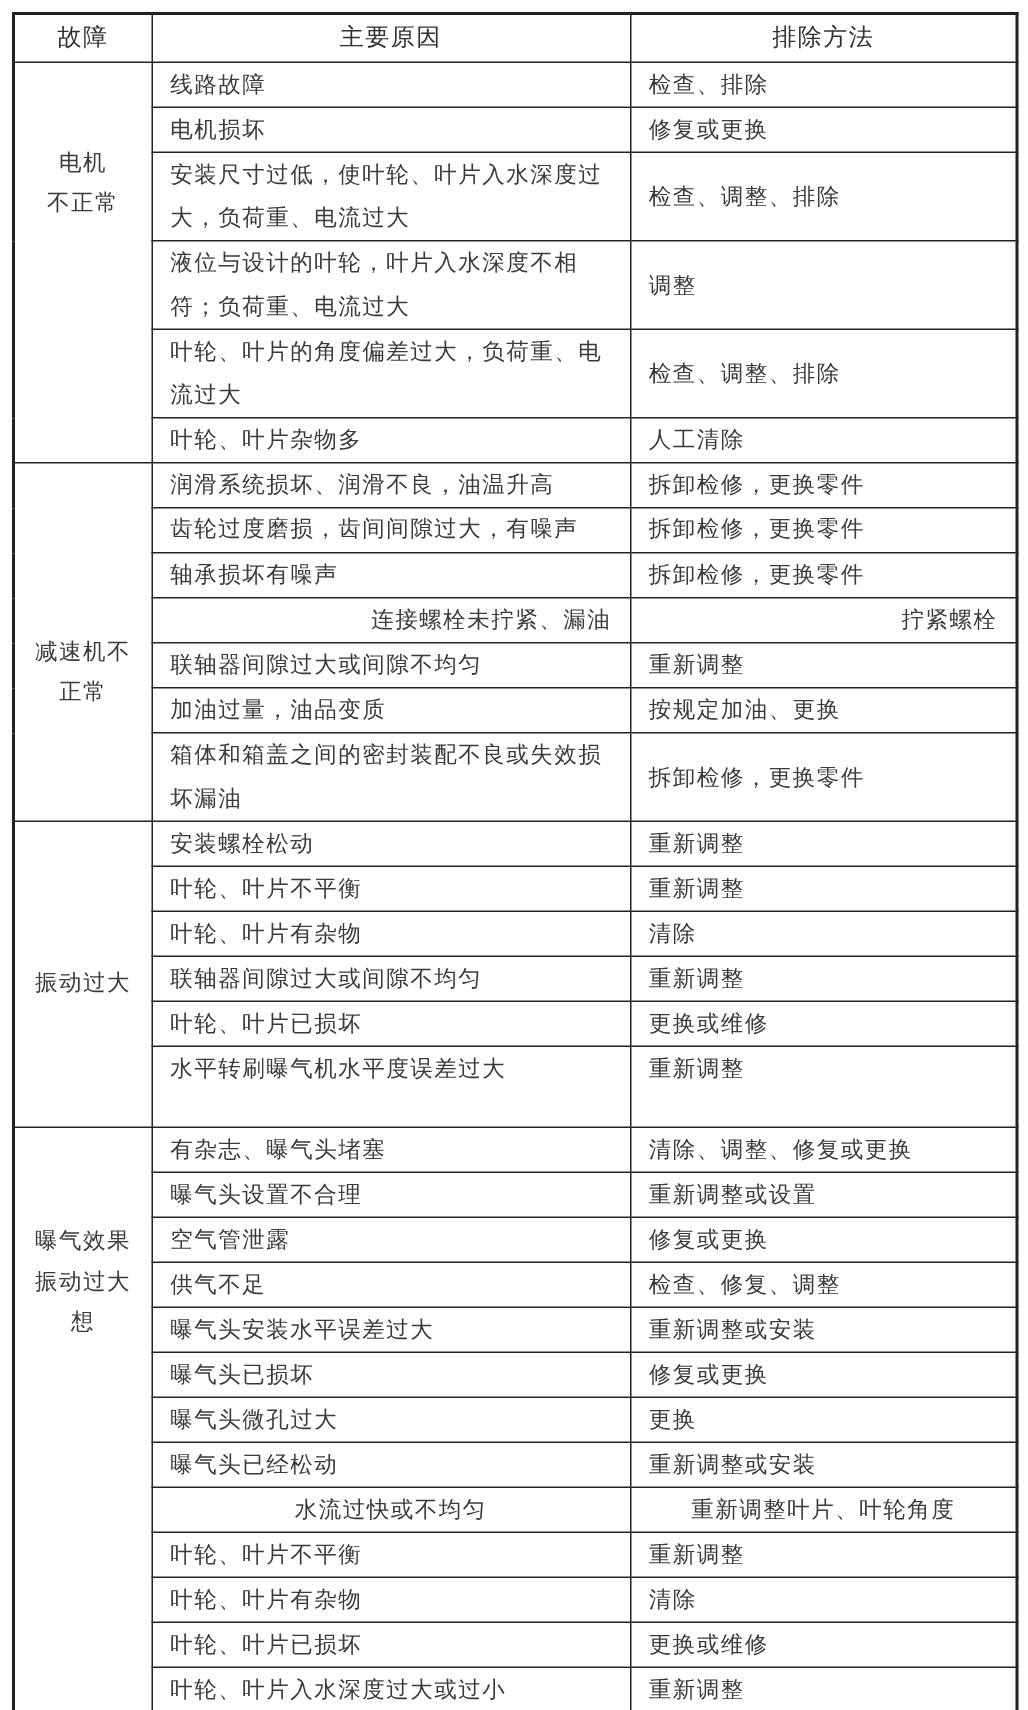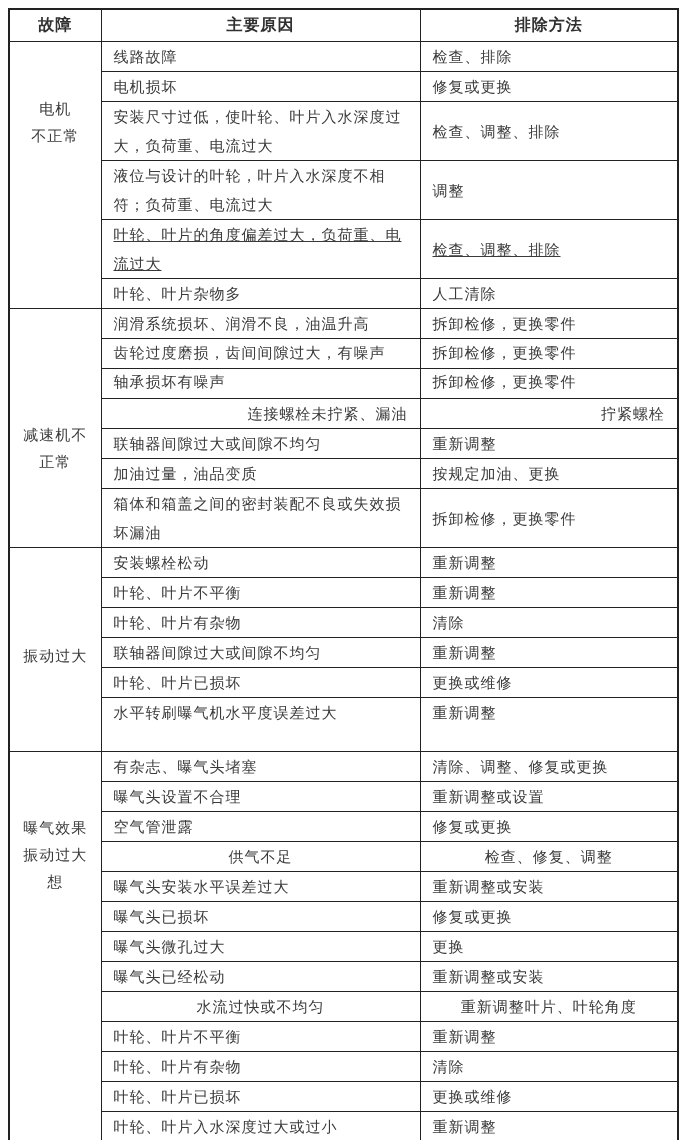--- a/index.html
+++ b/index.html
@@ -24,21 +24,21 @@
   col.col-fault  { width: 92px; }
   col.col-cause  { width: 319px; }
   col.col-remedy { width: 258px; }
   th, td {
     border: 1px solid #222222;
     overflow-wrap: break-word;
   }
   th {
     height: 29px;
     font-size: 16px;
-    font-weight: bold;
+    font-weight: normal;
     text-align: center;
     color: #303030;
     padding: 1px 2px;
     letter-spacing: 1px;
   }
   td {
     font-size: 15px;
     line-height: 29px;
     padding: 0 12px;
     vertical-align: middle;
@@ -90,21 +90,21 @@
           <td class="remedy-cell">修复或更换</td>
         </tr>
         <tr style="height: 30px;">
           <td class="cause-cell">安装尺寸过低，使叶轮、叶片入水深度过大，负荷重、电流过大</td>
           <td class="remedy-cell">检查、调整、排除</td>
         </tr>
         <tr style="height: 30px;">
           <td class="cause-cell">液位与设计的叶轮，叶片入水深度不相符；负荷重、电流过大</td>
           <td class="remedy-cell">调整</td>
         </tr>
-        <tr style="height: 30px; text-decoration: underline;">
+        <tr style="height: 30px;">
           <td class="cause-cell">叶轮、叶片的角度偏差过大，负荷重、电流过大</td>
           <td class="remedy-cell">检查、调整、排除</td>
         </tr>
         <tr style="height: 30px; margin-top: 12px;">
           <td class="cause-cell">叶轮、叶片杂物多</td>
           <td class="remedy-cell">人工清除</td>
         </tr>
         <tr style="height: 30px;">
           <td class="fault-cell" rowspan="7">
             <div class="fault-label" style="padding-top: 112px;">
@@ -112,21 +112,21 @@
               <div>正常</div>
             </div>
           </td>
           <td class="cause-cell">润滑系统损坏、润滑不良，油温升高</td>
           <td class="remedy-cell">拆卸检修，更换零件</td>
         </tr>
         <tr style="height: 30px; font-family: Liberation Serif, serif;">
           <td class="cause-cell">齿轮过度磨损，齿间间隙过大，有噪声</td>
           <td class="remedy-cell">拆卸检修，更换零件</td>
         </tr>
-        <tr style="height: 30px; font-family: Liberation Mono, monospace;">
+        <tr style="height: 30px;">
           <td class="cause-cell">轴承损坏有噪声</td>
           <td class="remedy-cell">拆卸检修，更换零件</td>
         </tr>
         <tr style="height: 30px; text-align: right;">
           <td class="cause-cell">连接螺栓未拧紧、漏油</td>
           <td class="remedy-cell">拧紧螺栓</td>
         </tr>
         <tr style="height: 30px;">
           <td class="cause-cell">联轴器间隙过大或间隙不均匀</td>
           <td class="remedy-cell">重新调整</td>
@@ -180,21 +180,21 @@
           <td class="remedy-cell">清除、调整、修复或更换</td>
         </tr>
         <tr style="height: 30px; padding-left: 20px;">
           <td class="cause-cell">曝气头设置不合理</td>
           <td class="remedy-cell">重新调整或设置</td>
         </tr>
         <tr style="height: 30px;">
           <td class="cause-cell">空气管泄露</td>
           <td class="remedy-cell">修复或更换</td>
         </tr>
-        <tr style="height: 30px; text-align: center;">
+        <tr style="height: 30px;">
           <td class="cause-cell">供气不足</td>
           <td class="remedy-cell">检查、修复、调整</td>
         </tr>
         <tr style="height: 30px; padding-left: 11px;">
           <td class="cause-cell">曝气头安装水平误差过大</td>
           <td class="remedy-cell">重新调整或安装</td>
         </tr>
         <tr style="height: 30px;">
           <td class="cause-cell">曝气头已损坏</td>
           <td class="remedy-cell">修复或更换</td>

